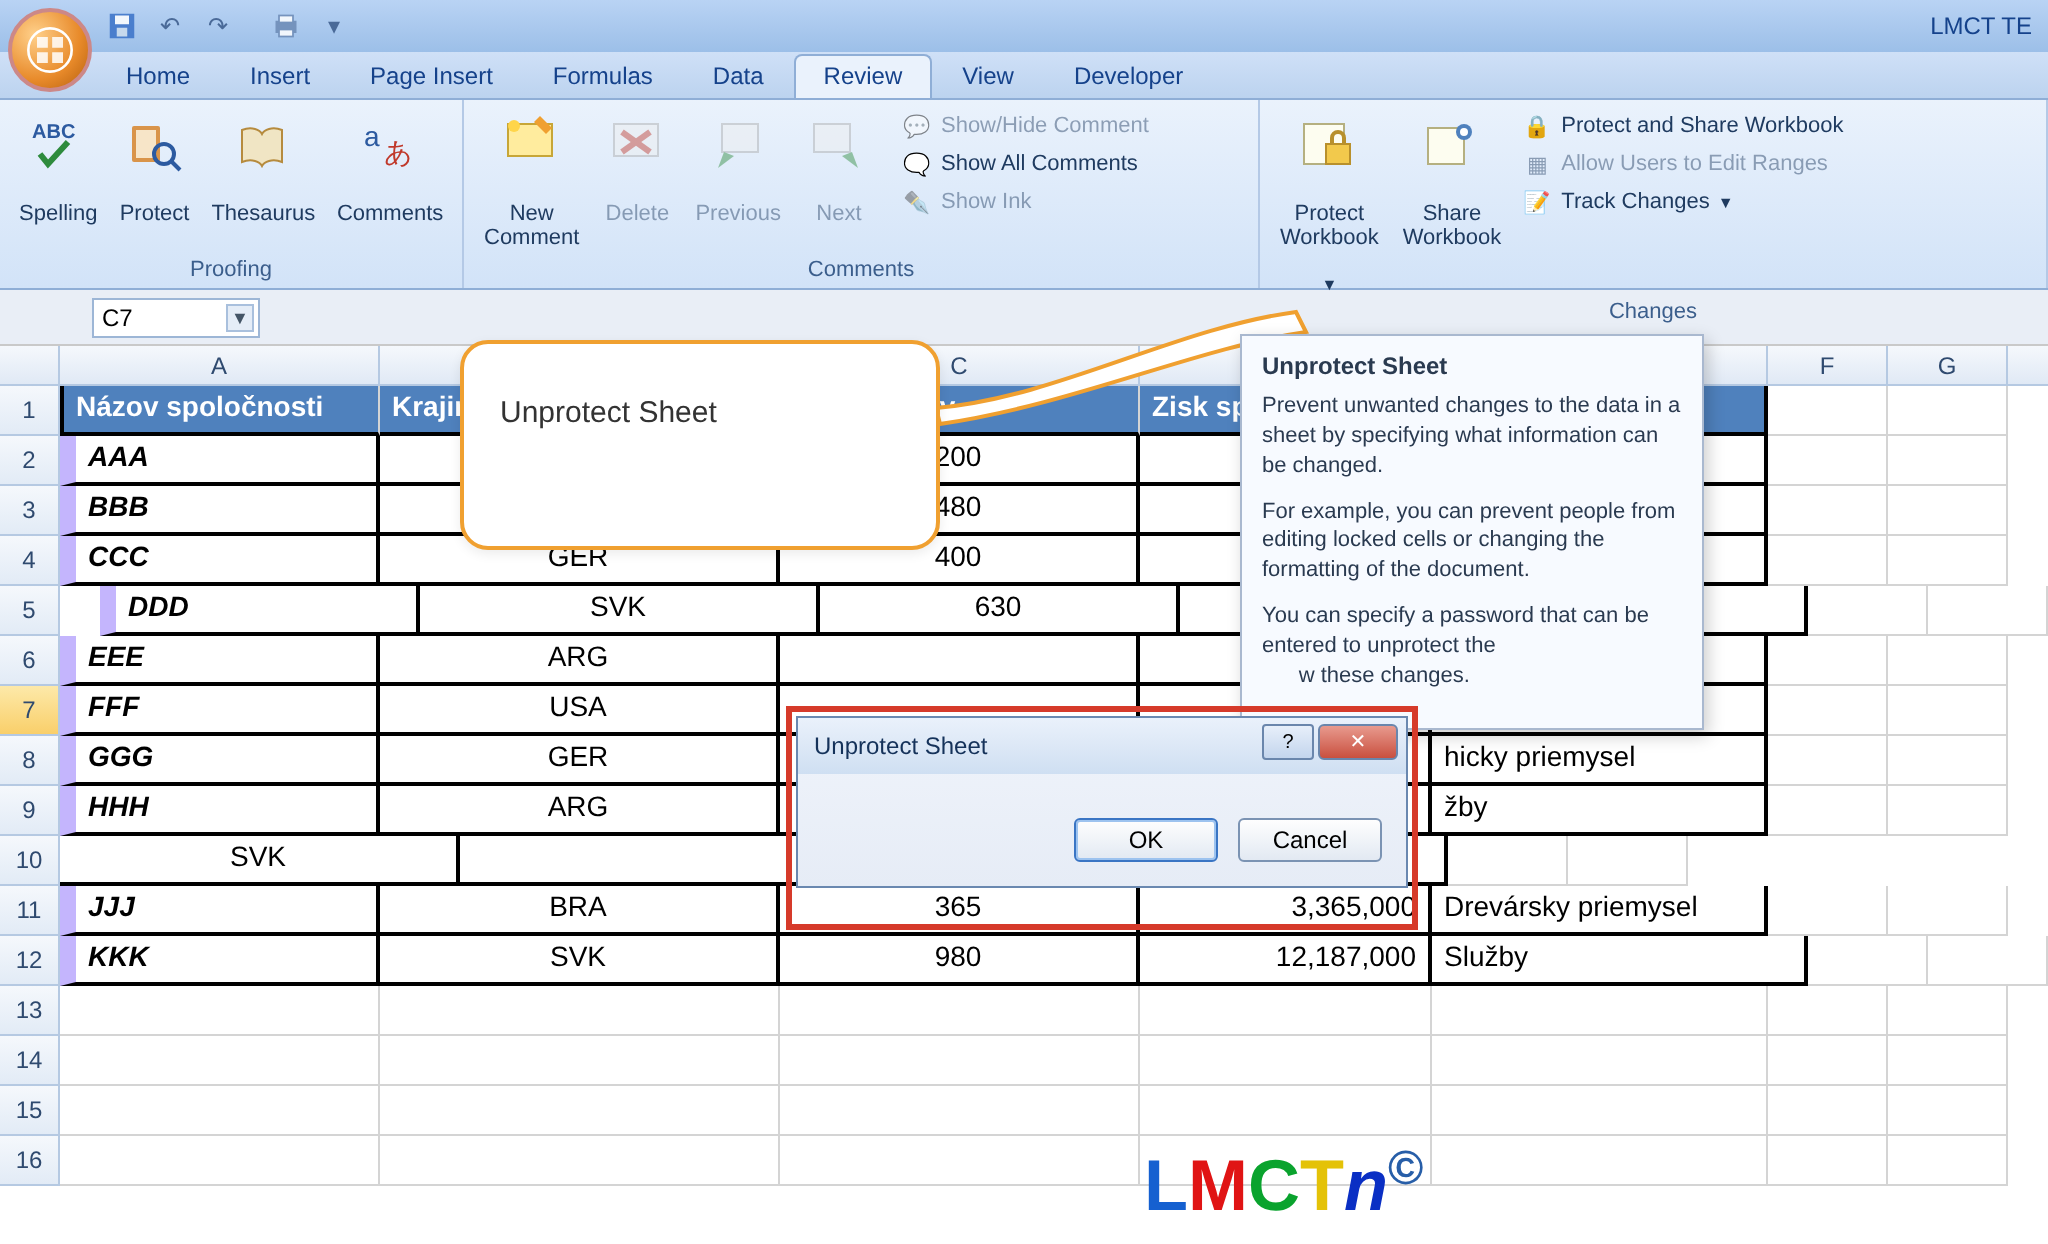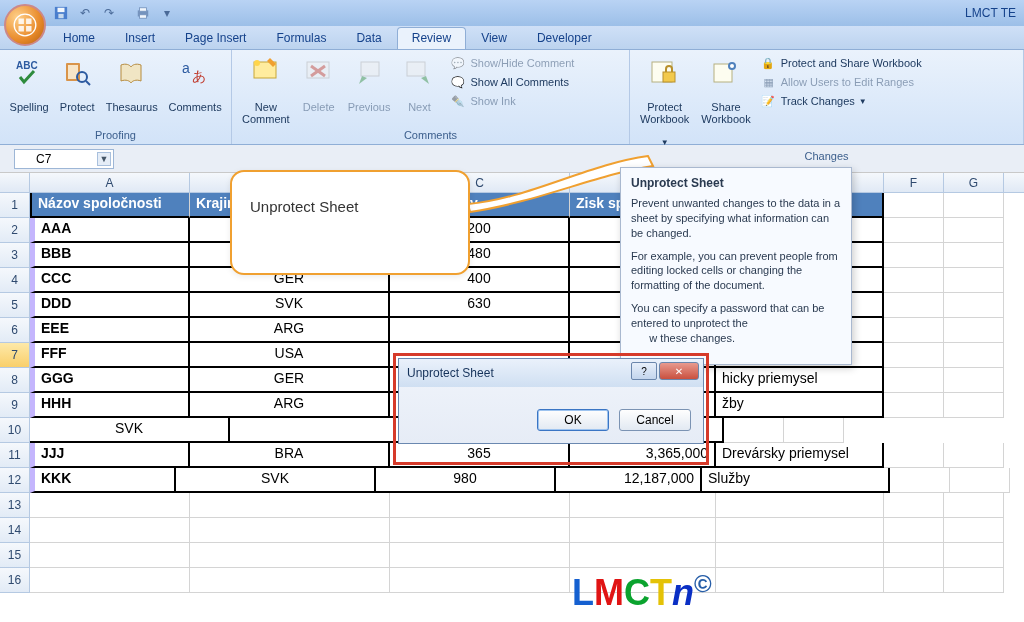--- a/index.html
+++ b/index.html
@@ -28,39 +28,39 @@
 .ribbon-btn.small { flex-direction:row; min-width:auto; padding:1px 2px; gap:4px; font-size:11px; }
 .ribbon-btn.disabled { opacity:.45; cursor:default; }
 .ribbon-btn .label { font-size:11px; text-align:center; line-height:1.1; }
 .ribbon-icon { width:32px; height:32px; display:flex; align-items:center; justify-content:center; }
 .ribbon-icon.sm { width:16px; height:16px; }
 .ribbon-btn.highlight { background:linear-gradient(#ffe9a8,#ffcf60); border:1px solid #e0a030; border-radius:3px; }
 .small-stack { display:flex; flex-direction:column; gap:1px; }
 
 
 .bar-row { height: 28px; display:flex; align-items:center; gap:4px; padding-left:14px; border-bottom:1px solid #c9c9c9; background:#e9eef6; }
-.name-box { width:100px; background:#fff; border:1px solid #9db6d6; height:20px; display:flex; align-items:center; padding:0 21px; font-size:12px; position:relative; }
+.name-box { width:84px; background:#fff; border:1px solid #9db6d6; height:20px; display:flex; align-items:center; padding:0 4px; font-size:12px; position:relative;margin-left:32px; }
 .name-box-dd { position:absolute; right:2px; top:2px; width:14px; height:14px; background:#e5edf7; border:1px solid #a9c0dd; display:flex; align-items:center; justify-content:center; font-size:9px; color:#456; }
 
 
 .grid-wrap { position:relative; }
 .col-headers { height:20px; display:flex; background:linear-gradient(#f5f8fc,#e0e9f5); border-bottom:1px solid #b5c9e2; }
 .corner { width:30px; border-right:1px solid #b5c9e2; }
 .col-h { border-right:1px solid #b5c9e2; text-align:center; font-size:12px; color:#2f4a6f; display:flex; align-items:center; justify-content:center; }
 .grid-body { display:flex; }
 .row-headers { width:30px; }
 .row-h { height:25px; border-bottom:1px solid #b5c9e2; border-right:1px solid #b5c9e2; background:linear-gradient(#f5f8fc,#e2ebf6); text-align:center; font-size:12px; color:#2f4a6f; display:flex; align-items:center; justify-content:center; }
 .row-h.sel { background:linear-gradient(#fde9a9,#f9cf6a); }
 .cells { position:relative; }
 .cell-row { display:flex; height:25px; }
 .cell { border-right:1px solid #d4d4d4; border-bottom:1px solid #d4d4d4; padding:2px 6px 0 6px; font-size:14px; overflow:hidden; white-space:nowrap; }
 .cell.th { border-right:2px solid #000; border-bottom:2px solid #000; }
 .head-row .cell { background:#4f81bd; color:#fff; font-weight:bold; font-size:14px; border-bottom:2px solid #000; }
 .data-row .cell { border-bottom:2px solid #000; }
-.data-row .cell.colA { font-weight:bold; border-left:5px solid #c4b5fd; }
+.data-row .cell.colA { font-weight:bold; border-left:8px solid #c4b5fd;font-style:italic; }
 .data-row .cell.colE { border-right:2px solid #000; }
 .head-row .cell.first { border-left:2px solid #000; }
 .head-row .cell.last { border-right:2px solid #000; }
 .cell.r { text-align:right; }
 .cell.c { text-align:center; }
 
 
 .callout { position:absolute; top:170px; left:230px; width:240px; height:105px; background:#fff; border:2px solid #f0a030; border-radius:14px; z-index:10; display:flex; align-items:flex-start; padding:26px 18px; font-size:15px; color:#333; box-shadow:0 2px 6px rgba(0,0,0,.08); }
 .callout-tail { position:absolute; top:154px; left:468px; width:190px; height:60px; z-index:9; pointer-events:none; }
 
@@ -353,21 +353,21 @@
         <div class="cell-row data-row">
           <div class="cell colA th" style="width: 160px;">CCC</div>
           <div class="cell c th" style="width: 200px;">GER</div>
           <div class="cell c th" style="width: 180px;">400</div>
           <div class="cell r th" style="width: 146px;">5,5</div>
           <div class="cell colE th" style="width: 168px;"></div>
           <div class="cell" style="width: 60px; border-bottom: 1px solid rgb(212, 212, 212);"></div>
           <div class="cell" style="width: 60px; border-bottom: 1px solid rgb(212, 212, 212);"></div>
         </div>
         <div class="cell-row data-row">
-          <div class="cell colA th" style="width: 160px;">DDD</div>
+          <div class="cell colA th" style="width: 160px; margin-left: 20px;">DDD</div>
           <div class="cell c th" style="width: 200px;">SVK</div>
           <div class="cell c th" style="width: 180px;">630</div>
           <div class="cell r th" style="width: 146px;">9,6</div>
           <div class="cell colE th" style="width: 168px;"></div>
           <div class="cell" style="width: 60px; border-bottom: 1px solid rgb(212, 212, 212);"></div>
           <div class="cell" style="width: 60px; border-bottom: 1px solid rgb(212, 212, 212);"></div>
         </div>
         <div class="cell-row data-row">
           <div class="cell colA th" style="width: 160px;">EEE</div>
           <div class="cell c th" style="width: 200px;">ARG</div>
@@ -415,21 +415,21 @@
         <div class="cell-row data-row">
           <div class="cell colA th" style="width: 160px;">JJJ</div>
           <div class="cell c th" style="width: 200px;">BRA</div>
           <div class="cell c th" style="width: 180px;">365</div>
           <div class="cell r th" style="width: 146px;">3,365,000</div>
           <div class="cell colE th" style="width: 168px;">Drevársky priemysel</div>
           <div class="cell" style="width: 60px; border-bottom: 1px solid rgb(212, 212, 212);"></div>
           <div class="cell" style="width: 60px; border-bottom: 1px solid rgb(212, 212, 212);"></div>
         </div>
         <div class="cell-row data-row">
-          <div class="cell colA th" style="width: 146px;">KKK</div>
+          <div class="cell colA th" style="width: 160px;">KKK</div>
           <div class="cell c th" style="width: 200px;">SVK</div>
           <div class="cell c th" style="width: 180px;">980</div>
           <div class="cell r th" style="width: 146px;">12,187,000</div>
           <div class="cell colE th" style="width: 188px;">Služby</div>
           <div class="cell" style="width: 60px; border-bottom: 1px solid rgb(212, 212, 212);"></div>
           <div class="cell" style="width: 60px; border-bottom: 1px solid rgb(212, 212, 212);"></div>
         </div>
         <div class="cell-row">
           <div class="cell" style="width: 160px;"></div>
           <div class="cell" style="width: 200px;"></div>

